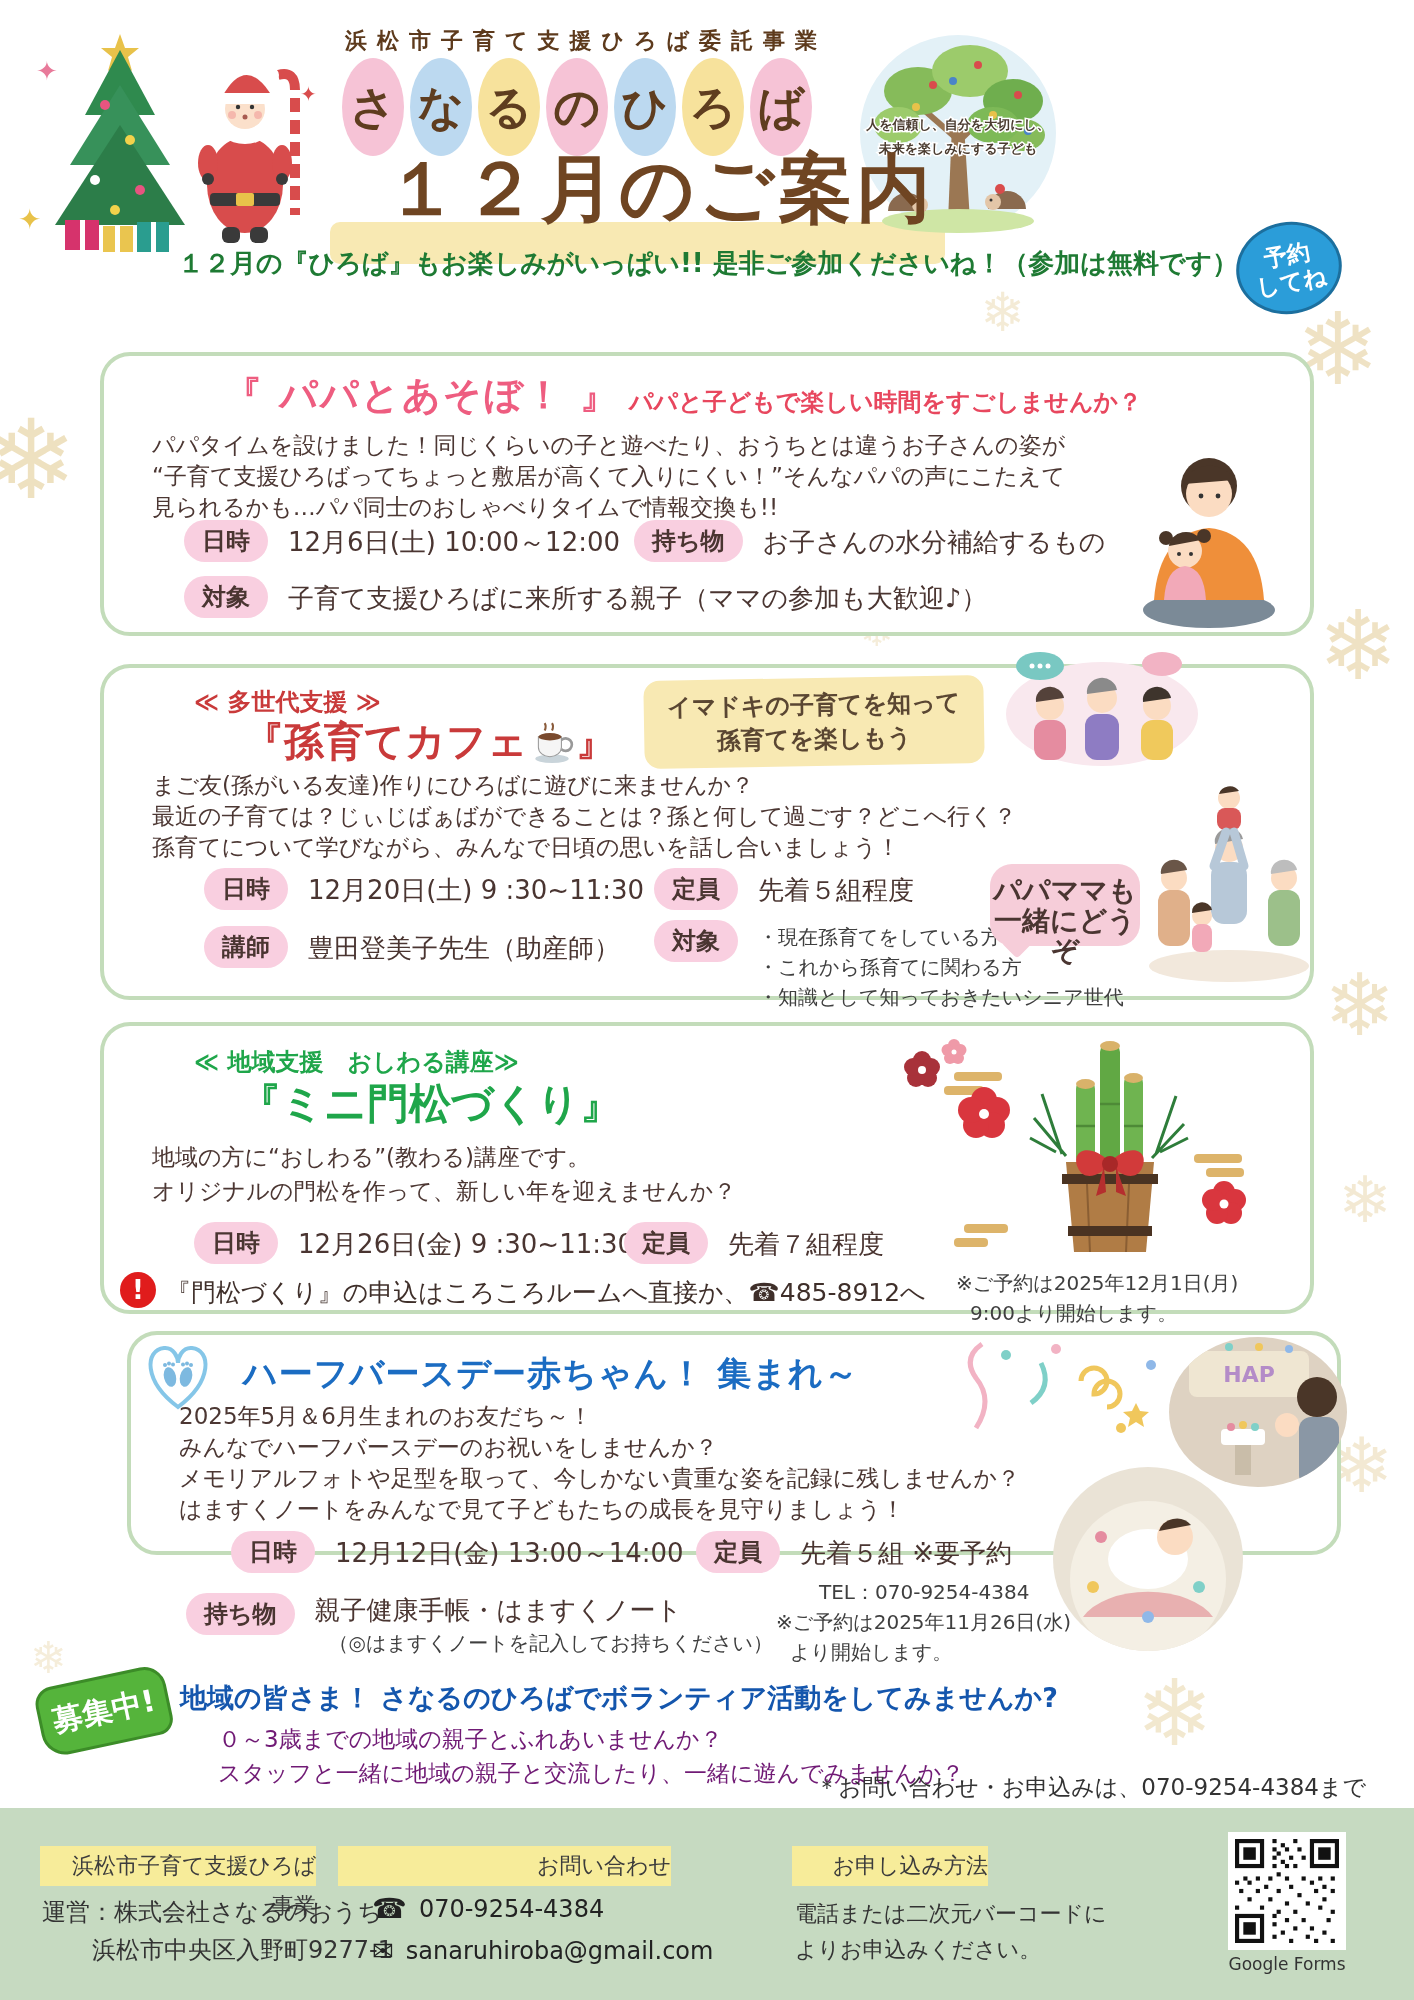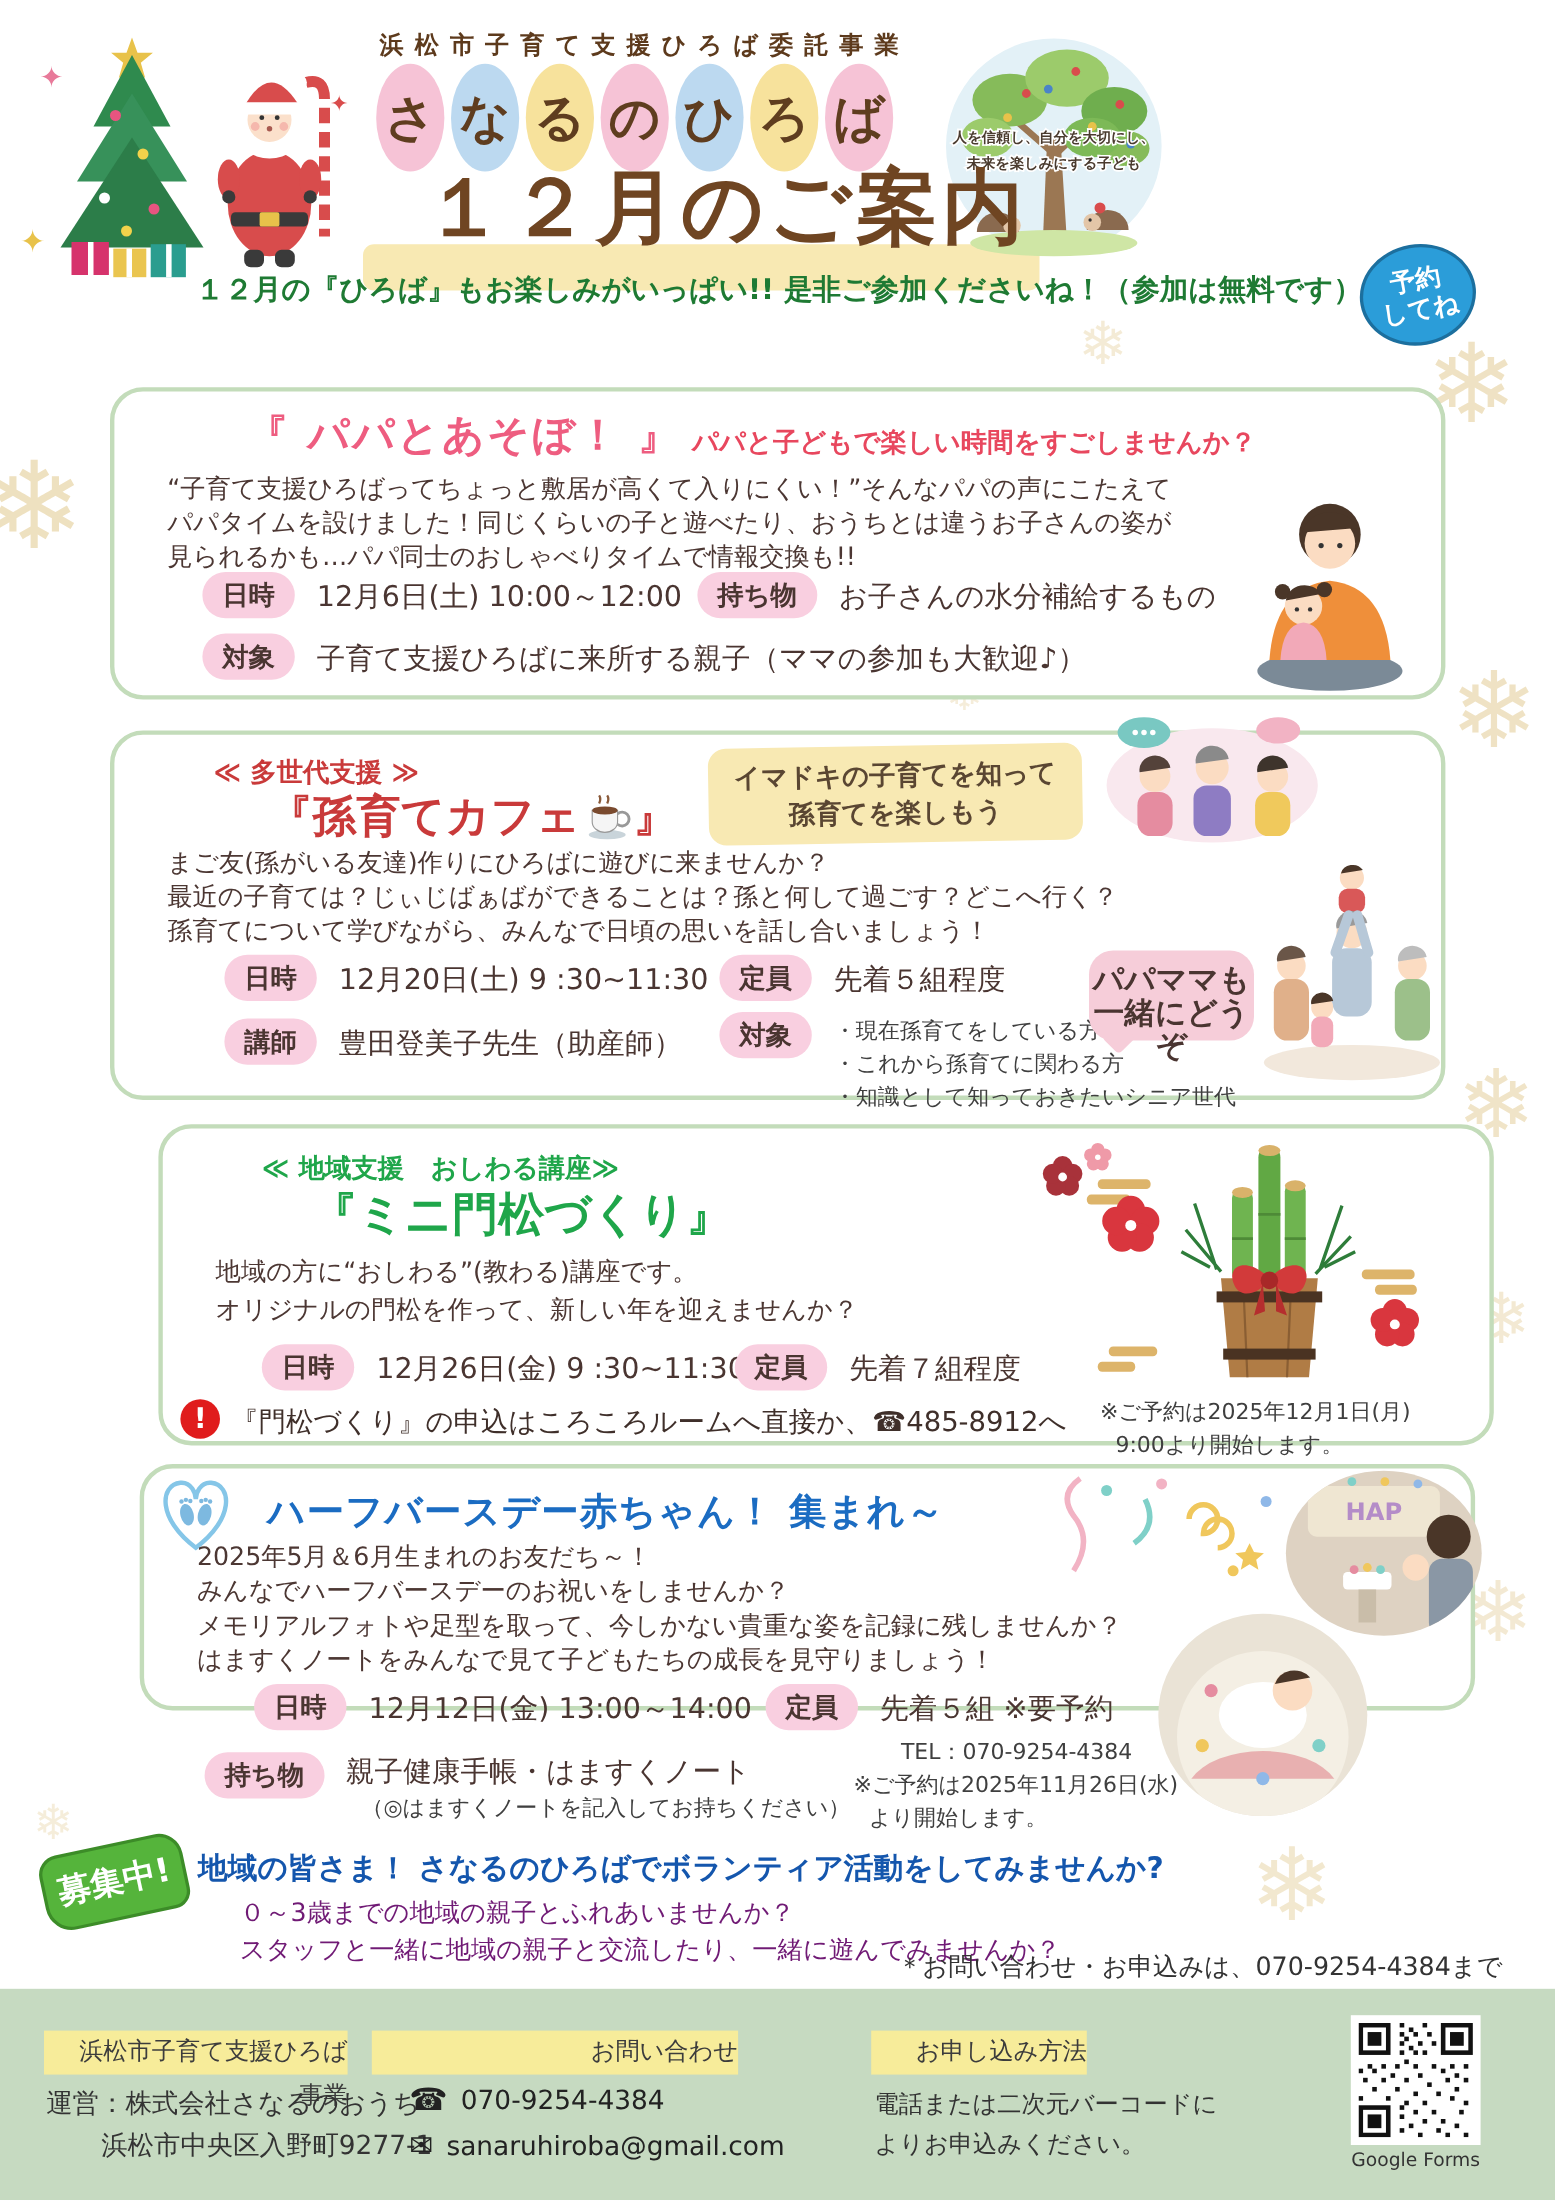--- a/index.html
+++ b/index.html
@@ -137,22 +137,22 @@
     <div>予約</div>
     <div>してね</div>
   </div>
 
   <div class="abs" style="left:178px;top:246px;font-size:26px;font-weight:600;color:#1e7a33;z-index:3">１２月の『ひろば』もお楽しみがいっぱい!! 是非ご参加くださいね！（参加は無料です）</div>
 
   <div class="card" style="top:352px;height:284px;">
     <div class="abs" style="left:120px;top:14px;font-size:38px;font-weight:800;letter-spacing:2px;color:#ee5d80">『 パパとあそぼ！ 』</div>
     <div class="abs" style="left:525px;top:30px;font-size:24px;font-weight:bold;color:#e8475e">パパと子どもで楽しい時間をすごしませんか？</div>
     <div class="bodytxt" style="left:48px;top:74px">
-      <div>“子育て支援ひろばってちょっと敷居が高くて入りにくい！”そんなパパの声にこたえて</div>
-        <div>パパタイムを設けました！同じくらいの子と遊べたり、おうちとは違うお子さんの姿が</div>
+      <div>パパタイムを設けました！同じくらいの子と遊べたり、おうちとは違うお子さんの姿が</div>
+        <div>“子育て支援ひろばってちょっと敷居が高くて入りにくい！”そんなパパの声にこたえて</div>
         <div>見られるかも…パパ同士のおしゃべりタイムで情報交換も!!</div>
     </div>
     <div class="rowline" style="left:80px;top:164px">
       <span class="pill">日時</span>
       <span class="val">12月6日(土) 10:00～12:00</span>
     </div>
     <div class="rowline" style="left:530px;top:164px">
       <span class="pill">持ち物</span>
       <span class="val">お子さんの水分補給するもの</span>
     </div>
@@ -255,21 +255,21 @@
       <rect x="124" y="114" width="32" height="56" rx="12" fill="#9cc08a"></rect>
       <circle cx="30" cy="102" r="13" fill="#fbdcc2"></circle>
         <path d="M17,98 a13,12 0 0 1 26,-4" fill="#6a5648"></path>
       <rect x="14" y="114" width="32" height="56" rx="12" fill="#e0b08a"></rect>
       <circle cx="58" cy="140" r="10" fill="#fbdcc2"></circle>
         <path d="M48,137 a10,9 0 0 1 20,-3" fill="#4a3628"></path>
       <rect x="48" y="148" width="20" height="28" rx="8" fill="#f2a9b8"></rect>
     </svg>
   </div>
 
-  <div class="card" style="top:1022px;height:292px;margin-left:44px;">
+  <div class="card" style="top:1022px;height:292px;">
     <div class="abs" style="left:90px;top:20px;font-size:24px;font-weight:800;color:#1fa64a">≪ 地域支援　おしわる講座≫</div>
     <div class="abs" style="left:135px;top:50px;font-size:42px;font-weight:800;color:#1fa64a">『ミニ門松づくり』</div>
     <div class="bodytxt" style="left:48px;top:114px;line-height:34px">
       <div>地域の方に“おしわる”(教わる)講座です。</div>
         <div>オリジナルの門松を作って、新しい年を迎えませんか？</div>
     </div>
     <div class="rowline" style="left:90px;top:196px">
       <span class="pill">日時</span>
       <span class="val">12月26日(金) 9 :30~11:30</span>
     </div>

